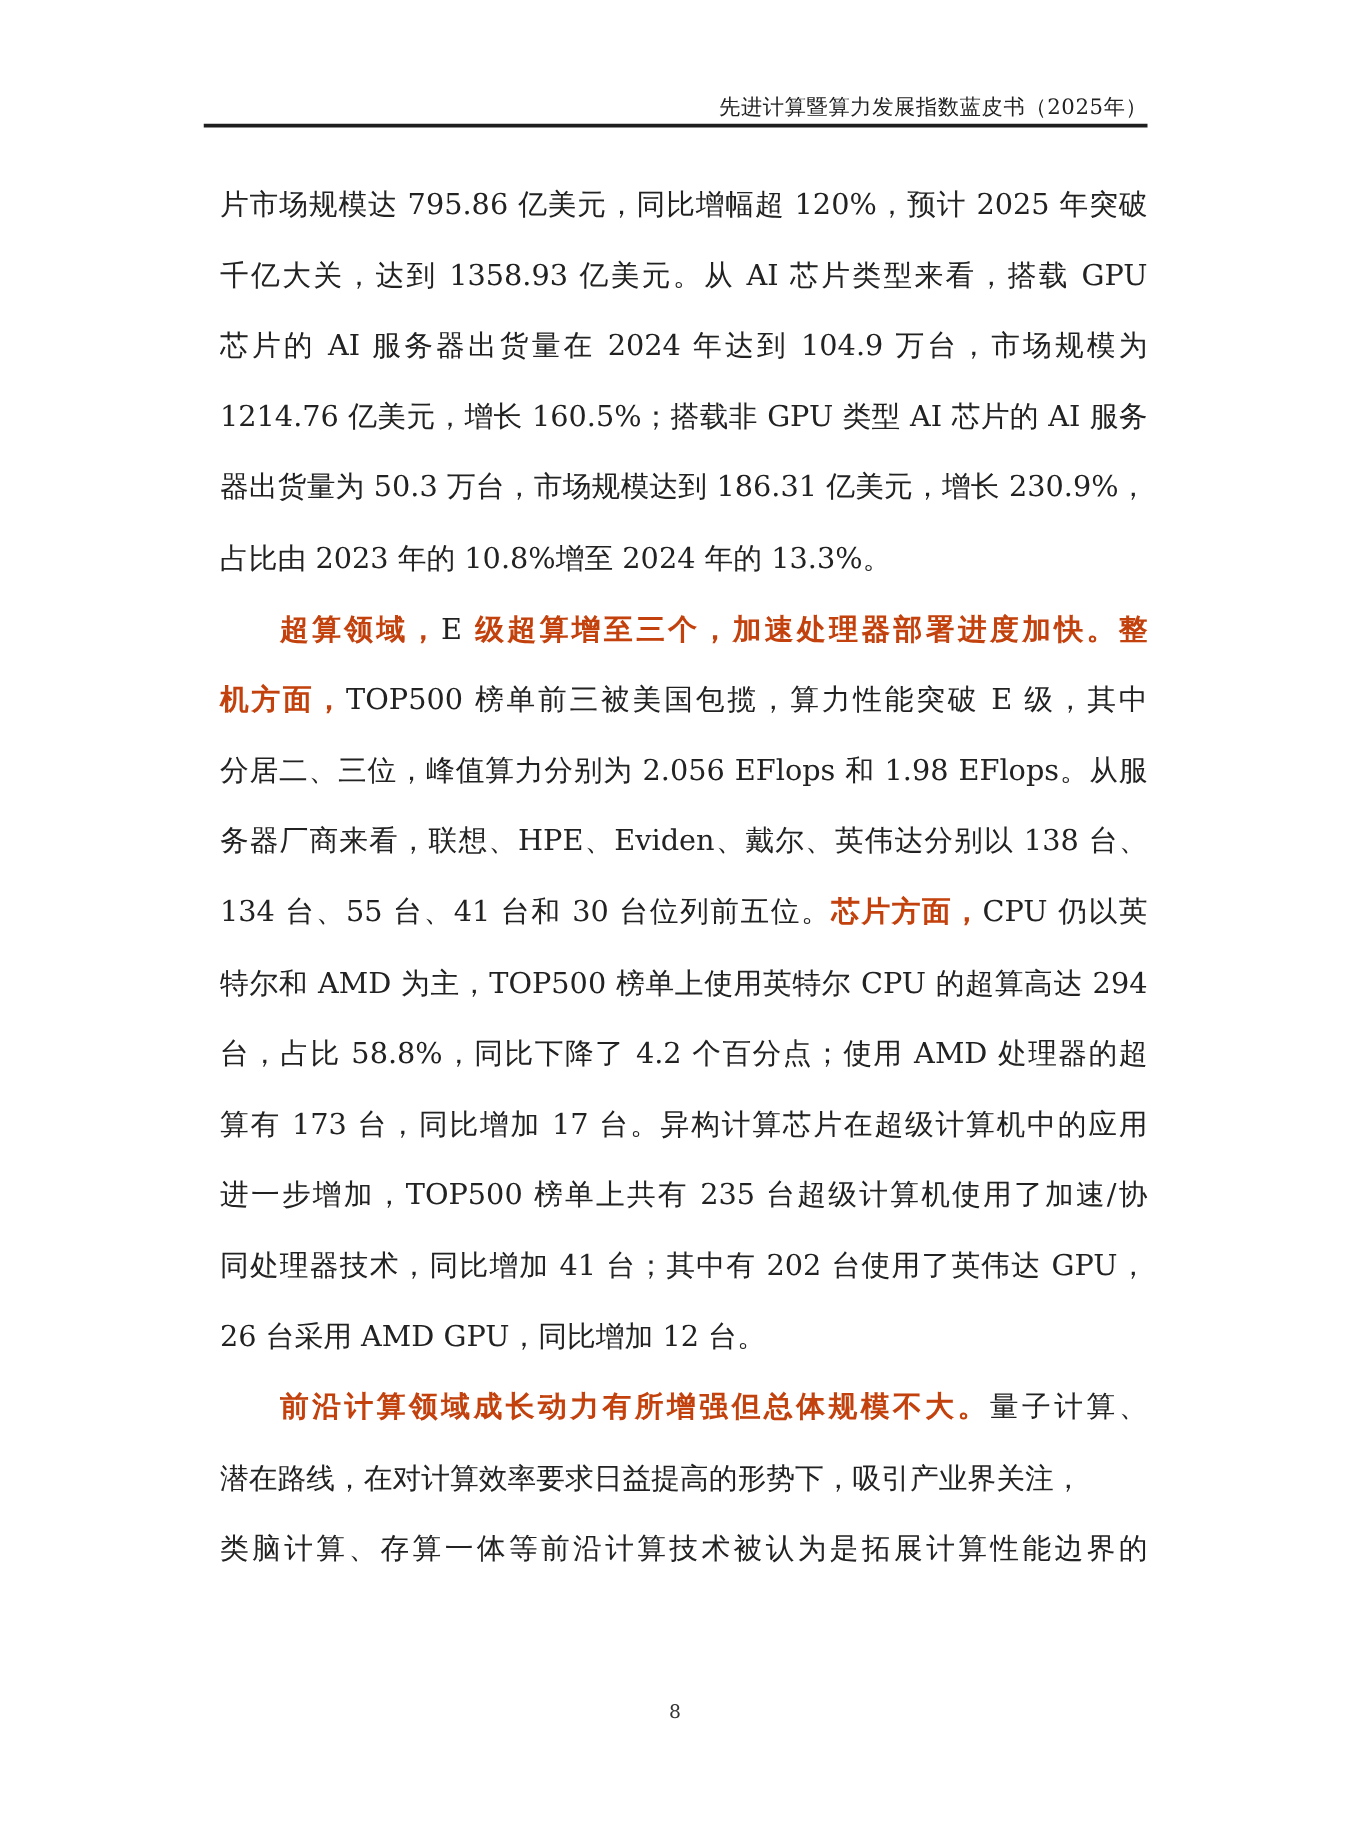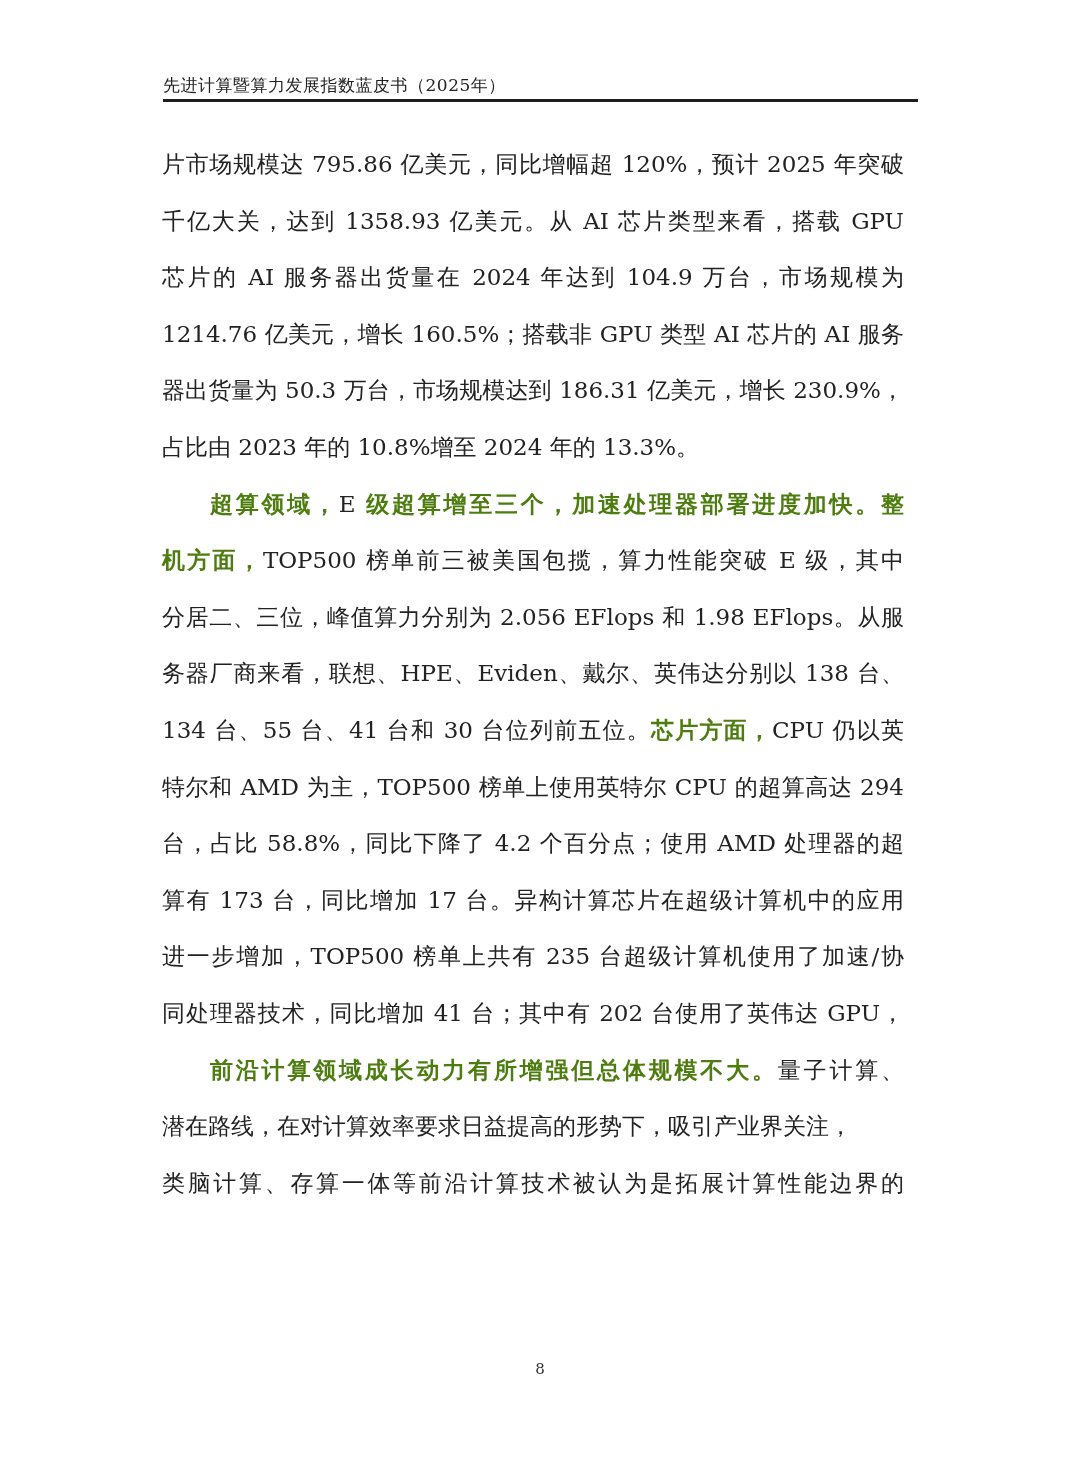--- a/index.html
+++ b/index.html
@@ -1,26 +1,26 @@
 <!DOCTYPE html>
 <html><head>
 <meta charset="utf-8">
 <style>
   html, body { margin: 0; padding: 0; background: #ffffff; }
   body { width: 1080px; height: 1466px; position: relative; overflow: hidden;
          font-family: "DejaVu Serif", "Liberation Serif", serif; color: #1a1a1a; }
-  .header { position: absolute; left: 163px; top: 74px; width: 755px; text-align: left;
+  .header { position: absolute; left: 163px; top: 74px; width: 755px; text-align: right;
             font-size: 17px; color: #222; letter-spacing: 0.5px; }
   .header-rule { position: absolute; left: 163px; top: 99px; width: 755px; height: 3px; background: #1e1e1e; }
-  .body-text { position: absolute; left: 162px; top: 136px; width: 742px; }
+  .body-text { position: absolute; left: 176px; top: 136px; width: 742px; }
   .line { height: 56.6px; line-height: 56.6px; font-size: 23px; white-space: nowrap;
           text-align: justify; text-align-last: justify; color: #222; }
   .line.last { text-align-last: left; }
   .line.indent { padding-left: 48px; }
-  .bold { font-weight: bold; font-family: "DejaVu Sans", "Liberation Sans", sans-serif; color: #4d7c0f; }
+  .bold { font-weight: bold; font-family: "DejaVu Sans", "Liberation Sans", sans-serif; color: #c2410c; }
   .page-number { position: absolute; left: 0; width: 1080px; top: 1360px; text-align: center;
                  font-size: 15px; color: #333; }
 </style>
 </head>
 <body>
 
 <div class="header">先进计算暨算力发展指数蓝皮书（2025年）</div>
 <div class="header-rule"></div>
 
 <div class="body-text">
@@ -33,18 +33,19 @@
     <div class="line indent"><span class="bold">超算领域，</span><span>E</span><span class="bold"> 级超算增至三个，加速处理器部署进度加快。整</span></div>
     <div class="line"><span class="bold">机方面，</span><span>TOP500 榜单前三被美国包揽，算力性能突破 E 级，其中</span></div>
     <div class="line"><span>分居二、三位，峰值算力分别为 2.056 EFlops 和 1.98 EFlops。从服</span></div>
     <div class="line"><span>务器厂商来看，联想、HPE、Eviden、戴尔、英伟达分别以 138 台、</span></div>
     <div class="line"><span>134 台、55 台、41 台和 30 台位列前五位。</span><span class="bold">芯片方面，</span><span>CPU 仍以英</span></div>
     <div class="line"><span>特尔和 AMD 为主，TOP500 榜单上使用英特尔 CPU 的超算高达 294</span></div>
     <div class="line"><span>台，占比 58.8%，同比下降了 4.2 个百分点；使用 AMD 处理器的超</span></div>
     <div class="line"><span>算有 173 台，同比增加 17 台。异构计算芯片在超级计算机中的应用</span></div>
     <div class="line"><span>进一步增加，TOP500 榜单上共有 235 台超级计算机使用了加速/协</span></div>
     <div class="line"><span>同处理器技术，同比增加 41 台；其中有 202 台使用了英伟达 GPU，</span></div>
+    <div class="line last"><span>26 台采用 AMD GPU，同比增加 12 台。</span></div>
     <div class="line indent"><span class="bold">前沿计算领域成长动力有所增强但总体规模不大。</span><span>量子计算、</span></div>
     <div class="line last"><span>潜在路线，在对计算效率要求日益提高的形势下，吸引产业界关注，</span></div>
     <div class="line"><span>类脑计算、存算一体等前沿计算技术被认为是拓展计算性能边界的</span></div>
   </div>
 
 <div class="page-number">8</div>
 
 </body></html>

